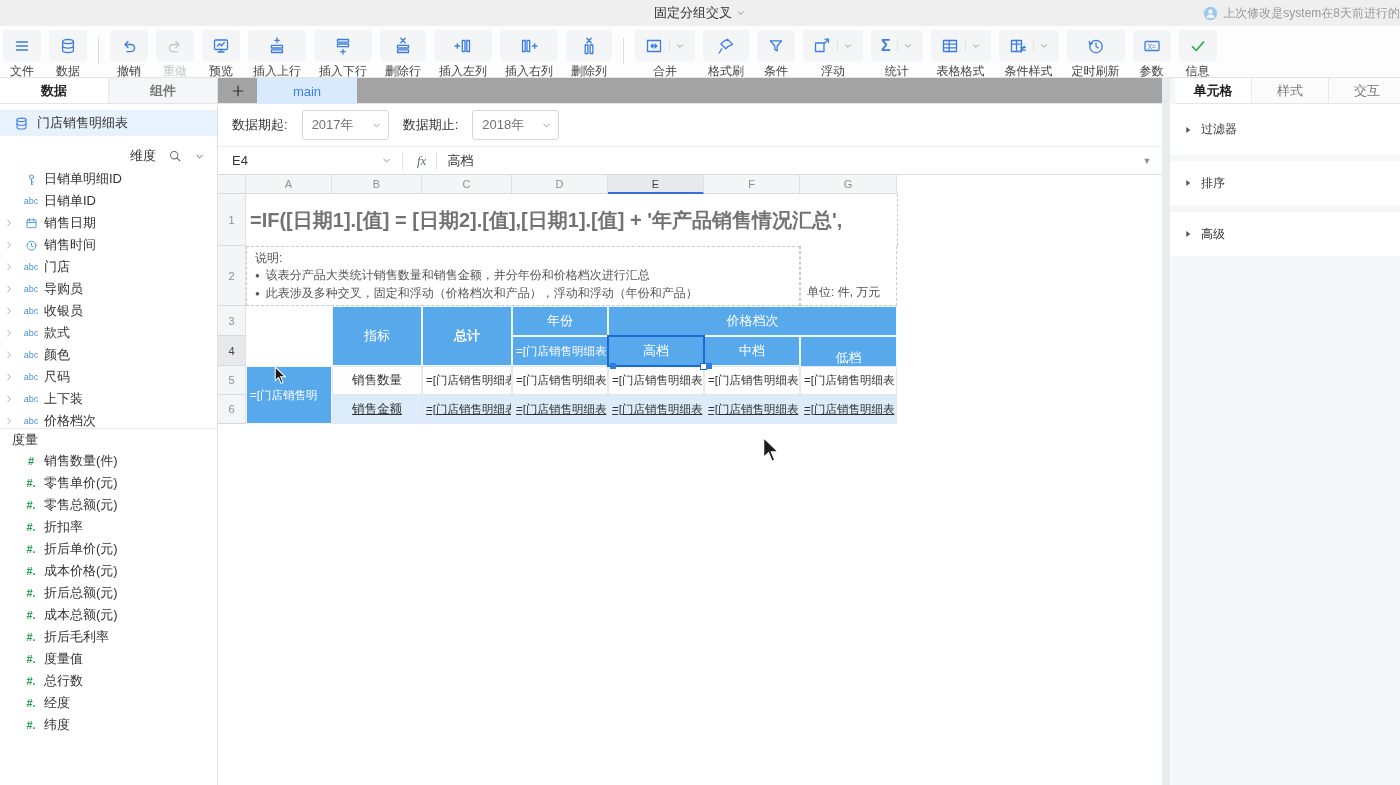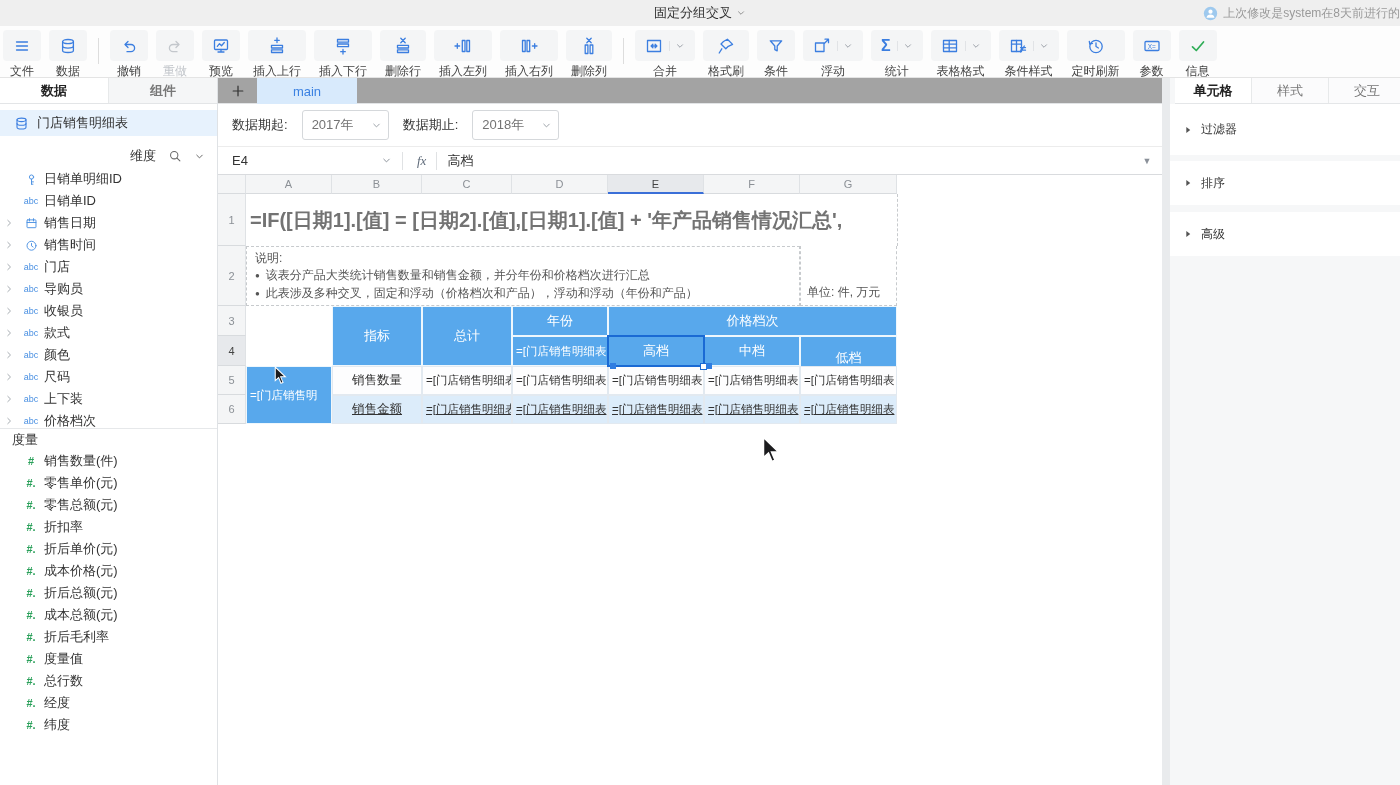--- a/index.html
+++ b/index.html
@@ -713,21 +713,21 @@
             <span>该表分产品大类统计销售数量和销售金额，并分年份和价格档次进行汇总</span>
           </div>
           <div class="bul">
             <span class="d">●</span>
             <span>此表涉及多种交叉，固定和浮动（价格档次和产品），浮动和浮动（年份和产品）</span>
           </div>
         </div>
         <div class="abs unitcell" style="left: 582px; top: 71px; width: 97px; height: 60px;">单位: 件, 万元</div>
         <div class="abs dashv" style="left: 679px; top: 19px; width: 1px; height: 52px;"></div>
         <div class="abs hc" style="left: 114px; top: 131px; width: 90px; height: 60px;">指标</div>
-        <div class="abs hc" style="left: 204px; top: 131px; width: 90px; height: 60px;">总计</div>
+        <div class="abs hc" style="left: 204px; top: 131px; width: 90px; height: 60px; font-weight: bold;">总计</div>
         <div class="abs hc" style="left: 294px; top: 131px; width: 96px; height: 30px;">年份</div>
         <div class="abs hc" style="left: 390px; top: 131px; width: 289px; height: 30px;">价格档次</div>
         <div class="abs hc fwhite" style="left: 294px; top: 161px; width: 96px; height: 30px;">=[门店销售明细表</div>
         <div class="abs hc" style="left: 390px; top: 161px; width: 96px; height: 30px;">高档</div>
         <div class="abs hc" style="left: 486px; top: 161px; width: 96px; height: 30px;">中档</div>
         <div class="abs hc" style="left: 582px; top: 161px; width: 97px; height: 44px;">低档</div>
         <div class="abs hc fwhite" style="left: 28px; top: 191px; width: 86px; height: 58px;">=[门店销售明</div>
         <div class="abs bc r5 ctr" style="left: 114px; top: 191px; width: 90px; height: 29px;">销售数量</div>
         <div class="abs bc r6 ctr" style="left: 114px; top: 220px; width: 90px; height: 29px;">销售金额</div>
         <div class="abs bc r5" style="left: 204px; top: 191px; width: 90px; height: 29px;">=[门店销售明细表</div>

